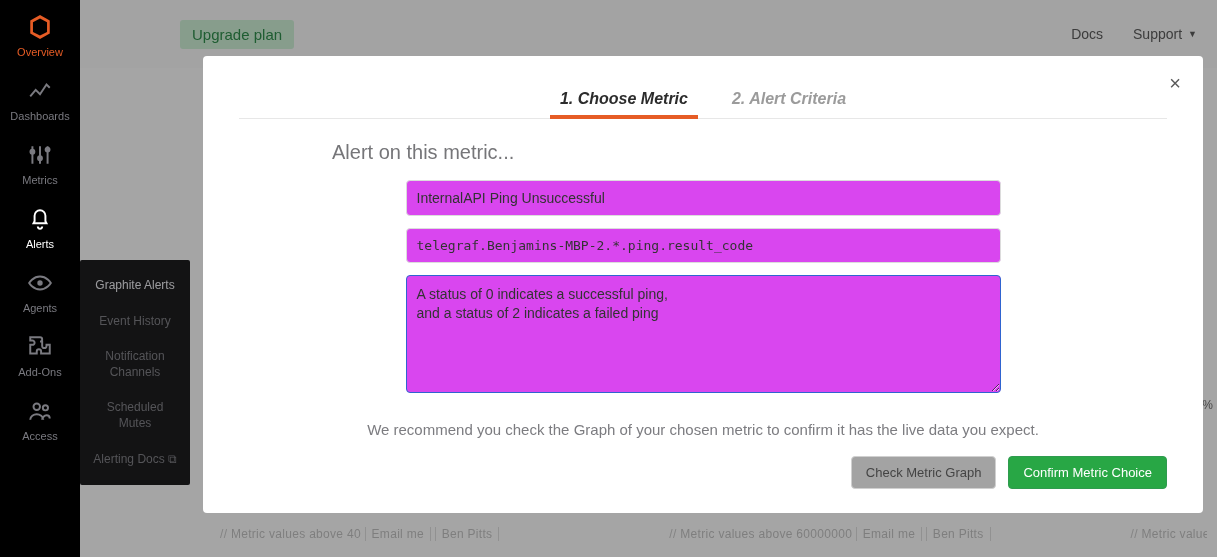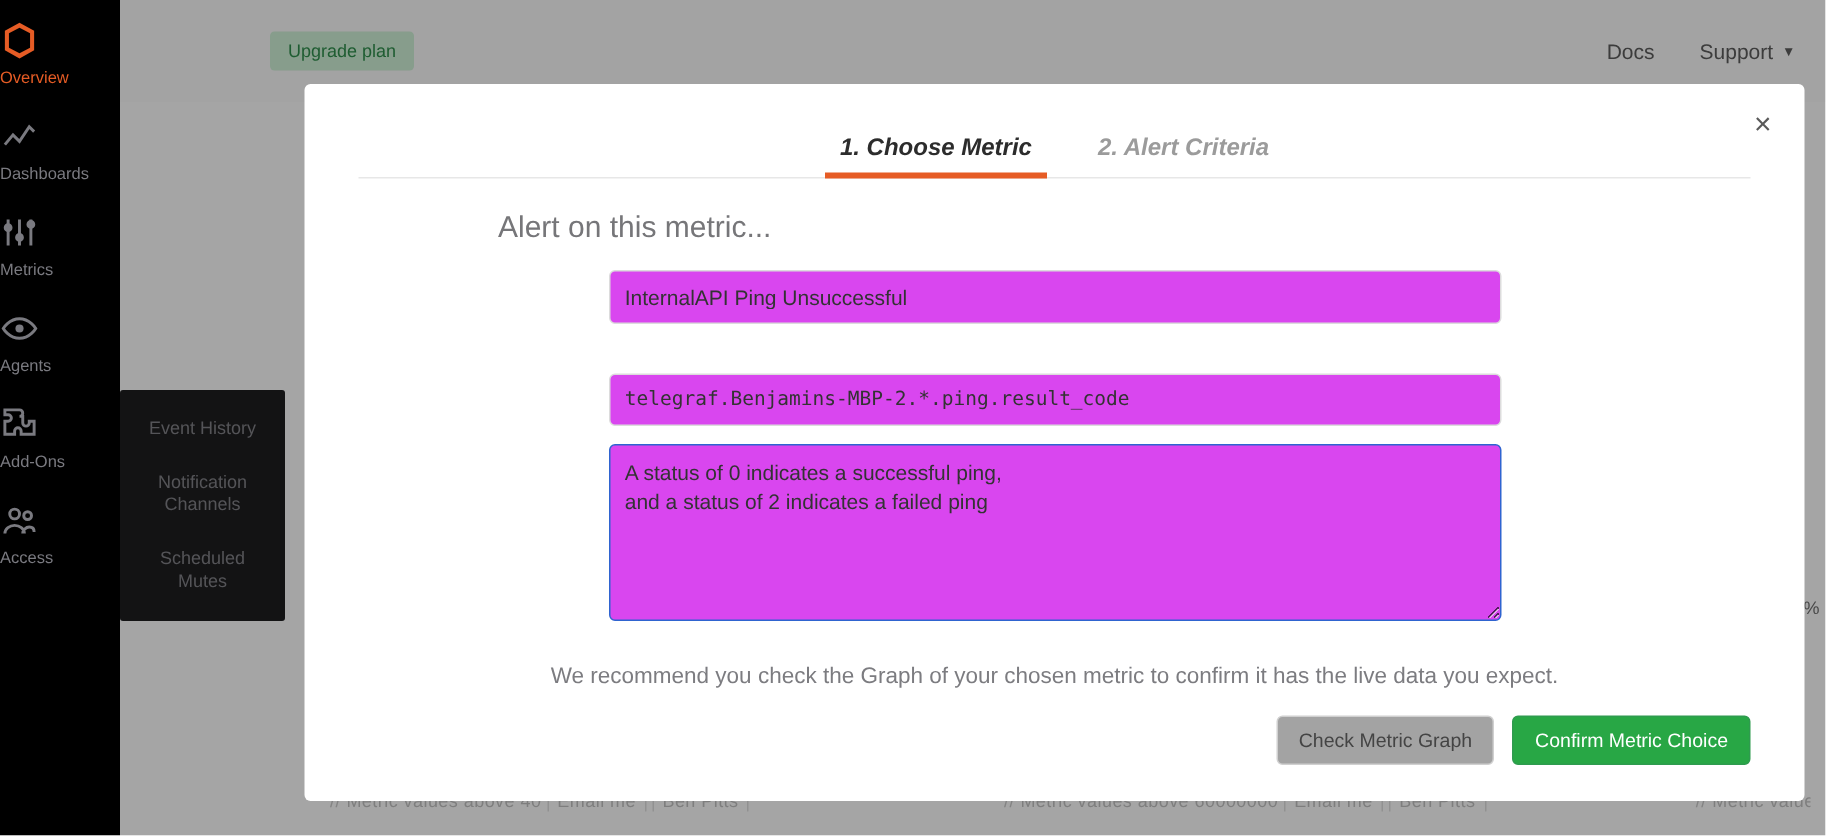--- a/index.html
+++ b/index.html
@@ -26,21 +26,21 @@
   }
 
   
   .leftnav{
     position:absolute;left:0;top:0;width:80px;height:557px;
     background:var(--dark-bg);
     display:flex;flex-direction:column;align-items:center;
     z-index:5;
   }
   .nav-item{
-    width:80px;display:flex;flex-direction:column;align-items:flex-start;justify-content:center;
+    width:80px;display:flex;flex-direction:column;align-items:center;justify-content:center;
     color:#7a7a80;font-size:11px;
     padding:12px 0 8px;
     cursor:pointer;
   }
   .nav-item.logo svg{color:var(--orange);}
   .nav-item.logo{padding-top:14px;}
   .nav-item.active{color:var(--orange);}
   .nav-item.active svg{color:var(--orange);}
   .nav-item svg{width:26px;height:26px;color:#7a7a80;margin-bottom:6px;}
   .nav-item.current svg{color:#ffffff;}
@@ -63,21 +63,21 @@
   
   .topbar{
     position:absolute;left:80px;top:0;right:0;height:68px;
     background:#f3f3f3;
     display:flex;align-items:center;justify-content:space-between;
     padding:0 20px 0 100px;
     z-index:1;
   }
   .upgrade-pill{
     background:var(--green-pill-bg);color:var(--green-pill-txt);
-    font-size:12px;padding:6px 12px;border-radius:3px;
+    font-size:15px;padding:6px 12px;border-radius:3px;
     cursor:pointer;
     text-align:right;
   }
   .topbar-right{display:flex;align-items:center;gap:30px;color:#5a5a5a;font-size:14px;}
   .support-toggle{display:flex;align-items:center;cursor:pointer;}
   .tri{margin-left:6px;font-size:9px;}
 
   
   .bg-hint{
     position:absolute;left:220px;bottom:16px;right:10px;
@@ -131,21 +131,21 @@
   .form-col{
     display:flex;flex-direction:column;gap:12px;align-items:center;
   }
   .field{
     width:595px;
     border:1px solid var(--border);border-radius:4px;
     background:#d946ef;
     padding:9px 10px;font-size:14px;color:#333;
     font-family:inherit;
   }
-  .field.mono{font-family:Menlo,Consolas,monospace;font-size:13px;margin-top:21px;}
+  .field.mono{font-family:Menlo,Consolas,monospace;font-size:13px;}
   textarea.field{
     min-height:118px;resize:both;
     border:1.5px solid var(--blue);
     line-height:1.35;
   }
   .reco{
     text-align:center;color:#7c7c80;font-size:15px;margin:28px 0 18px;
   }
   .actions{
     display:flex;gap:12px;justify-content:flex-end;margin-top:4px;padding-right:0;
@@ -214,20 +214,26 @@
     <svg viewBox="0 0 24 24">
         <g fill="none" stroke="currentColor" stroke-width="1.8">
           <path d="M5 4v16M12 4v16M19 4v16"></path>
           <circle cx="5" cy="9" r="1.8" fill="currentColor"></circle>
           <circle cx="12" cy="15" r="1.8" fill="currentColor"></circle>
           <circle cx="19" cy="7" r="1.8" fill="currentColor"></circle>
         </g>
       </svg>
     <span>Metrics</span>
   </div>
+  <div class="nav-item current">
+    <svg viewBox="0 0 24 24">
+        <path fill="none" stroke="currentColor" stroke-width="1.8" d="M18 16H6l1-2V9a5 5 0 0110 0v5l1 2zM10 19a2 2 0 004 0"></path>
+      </svg>
+    <span>Alerts</span>
+  </div>
   <div class="nav-item">
     <svg viewBox="0 0 24 24">
         <path fill="none" stroke="currentColor" stroke-width="1.8" d="M2 12s3.5-6 10-6 10 6 10 6-3.5 6-10 6S2 12 2 12z"></path>
         <circle cx="12" cy="12" r="2.5" fill="currentColor"></circle>
       </svg>
     <span>Agents</span>
   </div>
   <div class="nav-item">
     <svg viewBox="0 0 24 24">
         <path fill="none" stroke="currentColor" stroke-width="1.8" d="M9 3h3a2 2 0 010 4h2v4a2 2 0 104 0v-1h3v8h-8v-2a2 2 0 10-4 0v2H3v-8h2a2 2 0 100-4H3V3h6z"></path>
@@ -240,23 +246,25 @@
           <circle cx="9" cy="8" r="3"></circle>
           <circle cx="17" cy="9" r="2.4"></circle>
           <path d="M3 20c0-3 3-5 6-5s6 2 6 5M14 20c0-2 2-4 4-4s3 1 3 3"></path>
         </g>
       </svg>
     <span>Access</span>
   </div>
 </div>
 
 <div class="subnav">
+  <div class="subnav-item sel">Graphite Alerts</div>
   <div class="subnav-item">Event History</div>
   <div class="subnav-item">Notification Channels</div>
   <div class="subnav-item">Scheduled Mutes</div>
+  <div class="subnav-item">Alerting Docs ⧉</div>
 </div>
 
 <div class="overlay"></div>
 
 <div class="modal">
   <div class="close-x">×</div>
 
   <div class="steps">
     <div class="step active">1. Choose Metric</div>
     <div class="step">2. Alert Criteria</div>

